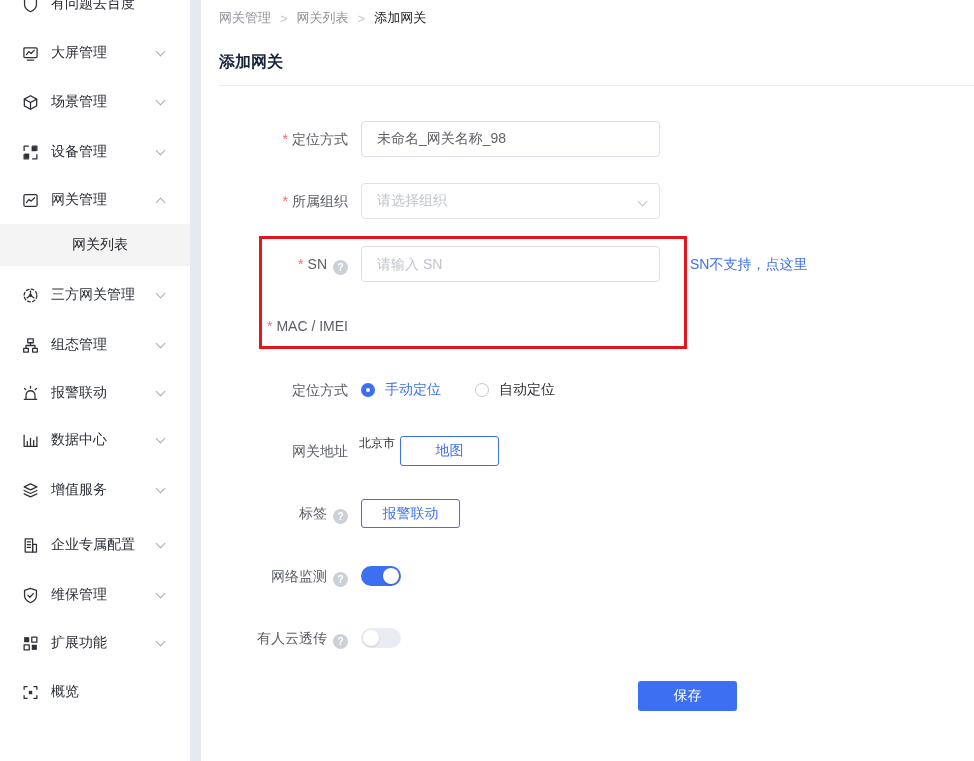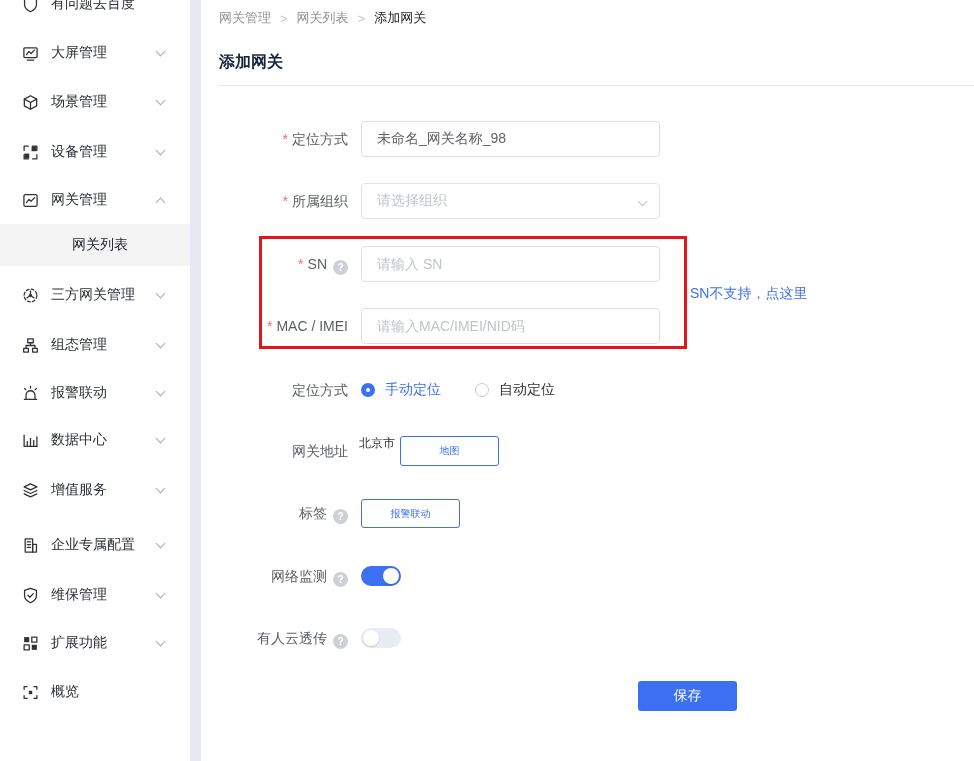--- a/index.html
+++ b/index.html
@@ -40,35 +40,35 @@
     padding:0 15px; font-size:14px; color:#606266; outline:none; background:#fff;
     font-family:"Liberation Sans","DejaVu Sans",sans-serif; }
   .tinput::placeholder { color:#bfc4cc; opacity:1; }
   .select-box { position:absolute; left:160px; width:299px; height:36px; border:1px solid #e0e3ea; border-radius:4px;
     padding:0 14px 0 15px; font-size:14px; color:#bfc4cc; background:#fff; display:flex; align-items:center; cursor:pointer; }
   .select-box .sel-chev { position:absolute; right:13px; top:14px; width:7px; height:7px;
     border-right:1.3px solid #c0c4cc; border-bottom:1.3px solid #c0c4cc; transform:rotate(45deg); }
 
   .annotation-box { position:absolute; left:58px; top:236px; width:428px; height:113px;
     border:3px solid #e2171e; pointer-events:none; z-index:5; }
-  .sn-link { position:absolute; left:489px; top:256px; font-size:14px; color:#3d6ff2; cursor:pointer; white-space:nowrap;margin-top:29px; }
+  .sn-link { position:absolute; left:489px; top:256px; font-size:14px; color:#3d6ff2; cursor:pointer; white-space:nowrap; }
 
   .radio-row { position:absolute; left:160px; top:376px; height:28px; display:flex; align-items:center; }
   .radio { width:14px; height:14px; border-radius:50%; position:relative; margin-right:10px; cursor:pointer; }
   .radio.on { background:#3d6ff2; }
   .radio.on::after { content:""; position:absolute; left:5px; top:5px; width:4px; height:4px; border-radius:50%; background:#fff; }
   .radio.off { background:#fff; border:1px solid #c6cad1; }
   .radio-label { font-size:14px; cursor:pointer; }
   .radio-label.on { color:#3d6ff2; }
   .radio-label.off { color:#303136; }
   .radio-gap { width:34px; }
 
   .addr-value { position:absolute; left:158px; top:428px; height:30px; line-height:30px; font-size:12px; color:#303136; }
   .btn-outline { position:absolute; width:99px; border:1px solid #3d6ff2; border-radius:3px; background:#fff;
-    color:#3d6ff2; font-size:10px; display:flex; align-items:center; justify-content:center; cursor:pointer;
+    color:#3d6ff2; font-size:14px; display:flex; align-items:center; justify-content:center; cursor:pointer;
     font-family:"Liberation Sans","DejaVu Sans",sans-serif; }
   .btn-map { left:199px; top:436px; height:30px; }
   .btn-tag { left:160px; top:499px; height:29px; }
 
   .toggle { position:absolute; left:160px; width:40px; height:20px; border-radius:10px; cursor:pointer; }
   .toggle .knob { position:absolute; top:2px; width:16px; height:16px; border-radius:50%; background:#fff;
     box-shadow:0 1px 2px rgba(0,0,0,0.15); }
   .toggle.on { background:#3d6ff2; } .toggle.on .knob { right:2px; }
   .toggle.off { background:#e9ecf2; } .toggle.off .knob { left:2px; }
 
@@ -267,21 +267,20 @@
   </div>
 
   <div class="flabel" style="top:246px; line-height:36px;padding-left:8px;">
     <span class="req">*</span><span>SN</span><span class="help-icon">?</span>
   </div>
   <input class="tinput" style="top: 246px;" type="text" placeholder="请输入 SN">
 
   <div class="flabel" style="top:308px; line-height:36px;">
     <span class="req">*</span><span>MAC / IMEI</span>
   </div>
-  <input class="tinput" style="top: 308px;" type="text" placeholder="请输入MAC/IMEI/NID码">
 
   <div class="annotation-box"></div>
   <div class="sn-link">SN不支持，点这里</div>
 
   <div class="flabel" style="top:376px; line-height:28px;">定位方式</div>
   <div class="radio-row">
     <span class="radio on"></span>
     <span class="radio-label on">手动定位</span>
     <span class="radio-gap"></span>
     <span class="radio off"></span>

